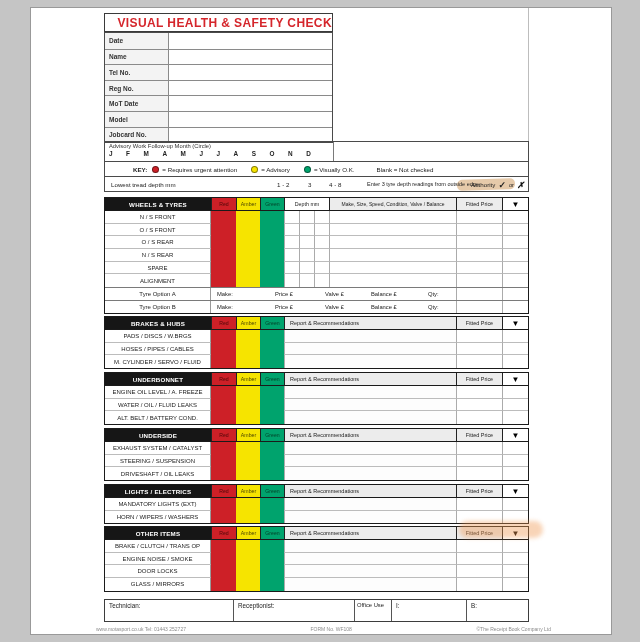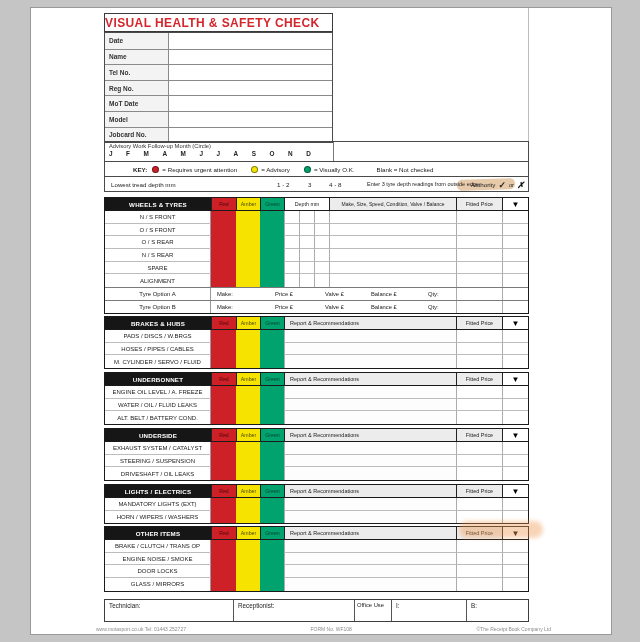--- a/index.html
+++ b/index.html
@@ -3,21 +3,21 @@
 <meta charset="utf-8">
 <style>
   * { box-sizing: border-box; margin: 0; padding: 0; }
   html,body { width:640px; height:642px; overflow:hidden; }
   body { background:#c5c5c5; font-family:"Liberation Sans", sans-serif; position:relative; }
   .ab { position:absolute; }
   .page { position:absolute; left:30px; top:7px; width:582px; height:628px; background:#ffffff; border:1px solid #999; }
 
   
   .title-box { left:73px; top:5px; width:229px; height:19px; border:1px solid #3a3a3a;
-    display:flex; align-items:center; justify-content:flex-start; }
+    display:flex; align-items:center; justify-content:flex-end; }
   .title-text { font-size:12px; font-weight:bold; color:#d5262c; letter-spacing:.4px; white-space:nowrap; }
   .fields { left:73px; top:24px; width:229px; border:1px solid #4a4a4a; }
   .f-row { display:flex; height:15.6px; }
   .f-row + .f-row { border-top:1px solid #8a8a8a; }
   .f-label { width:64px; background:#f3f3f3; border-right:1px solid #8a8a8a; font-size:6.5px;
     font-weight:bold; color:#333; display:flex; align-items:center; padding-left:4px; }
   .f-value { flex:1; background:#fff; }
 
   .sheet-edge { left:497px; top:0; width:0; height:133px; border-left:1px solid #bdbdbd; }
 

